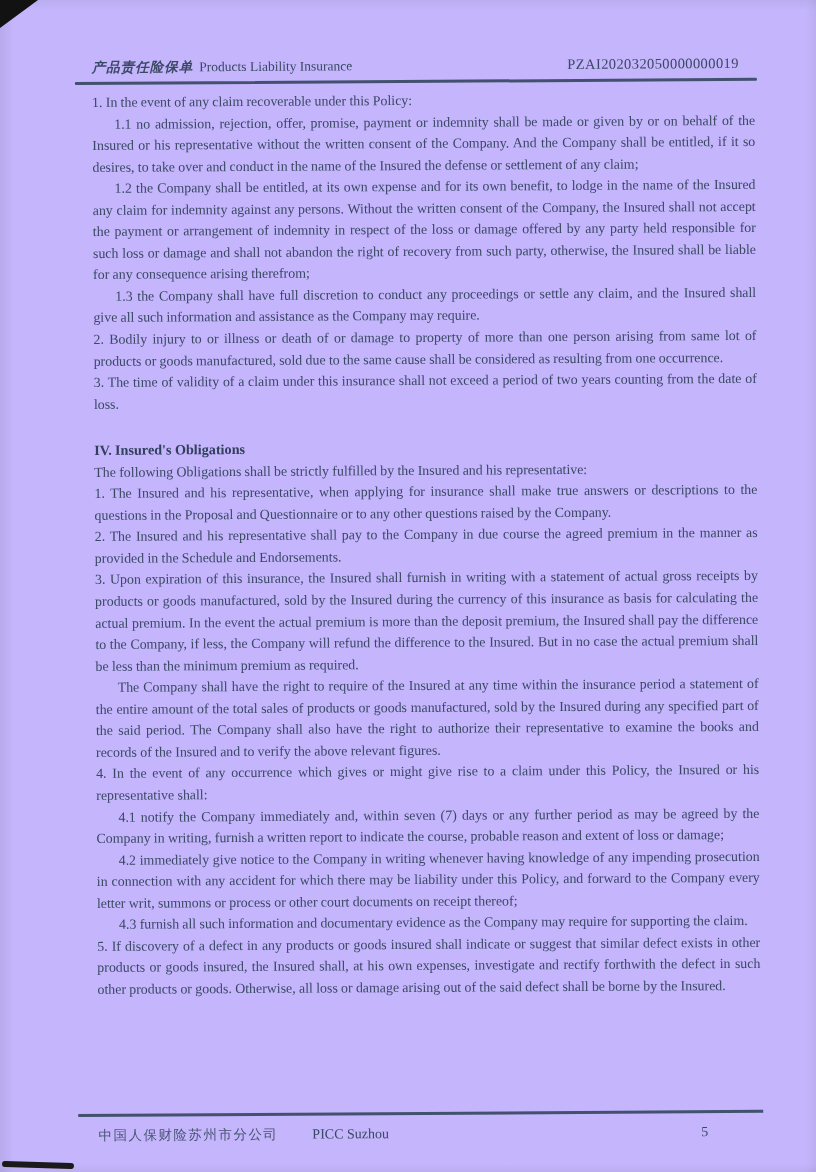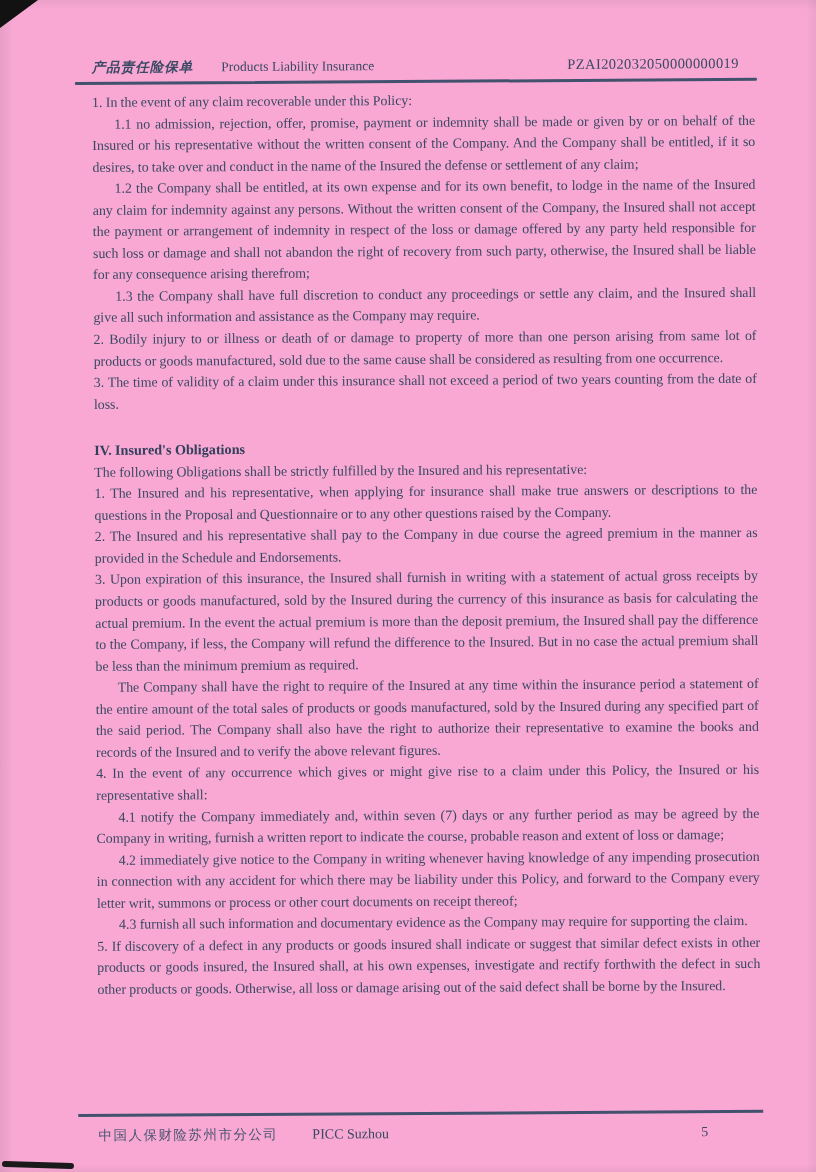--- a/index.html
+++ b/index.html
@@ -1,31 +1,31 @@
 <!DOCTYPE html>
 <html><head>
 <meta charset="utf-8">
 <style>
   html, body { margin:0; padding:0; background:#ffffff; }
   .page {
     position:relative;
     width:816px; height:1172px;
-    background:#f9a8d4;
+    background:#c4b5fd;
     overflow:hidden;
     font-family:"Liberation Serif", serif;
     color:#3a4963;
   }
   .skew { position:absolute; left:0; top:0; width:816px; height:1172px; transform:rotate(-0.35deg); transform-origin:50% 50%; }
 
   .header-row {
     position:absolute; left:95px; top:57px; width:662px;
     display:flex; align-items:baseline;
   }
   .title-cn { font-size:13.5px; font-style:italic; font-weight:bold; letter-spacing:1px; white-space:nowrap; }
-  .title-en { font-size:13.5px; margin-left:28px; white-space:nowrap; }
+  .title-en { font-size:13.5px; margin-left:6px; white-space:nowrap; }
   .policy-no { margin-left:auto; margin-right:15px; font-size:14.5px; letter-spacing:0.4px; white-space:nowrap; }
   .header-rule { position:absolute; left:78px; top:80px; width:682px; height:3px; background:#42516d; border-radius:1px; }
 
   .doc-body {
     position:absolute; left:95px; top:90px; width:663px;
     font-size:13.9px; line-height:21.55px;
     text-align:justify; text-justify:inter-word;
     word-spacing:-0.2px;
   }
   .para { margin:0; }

